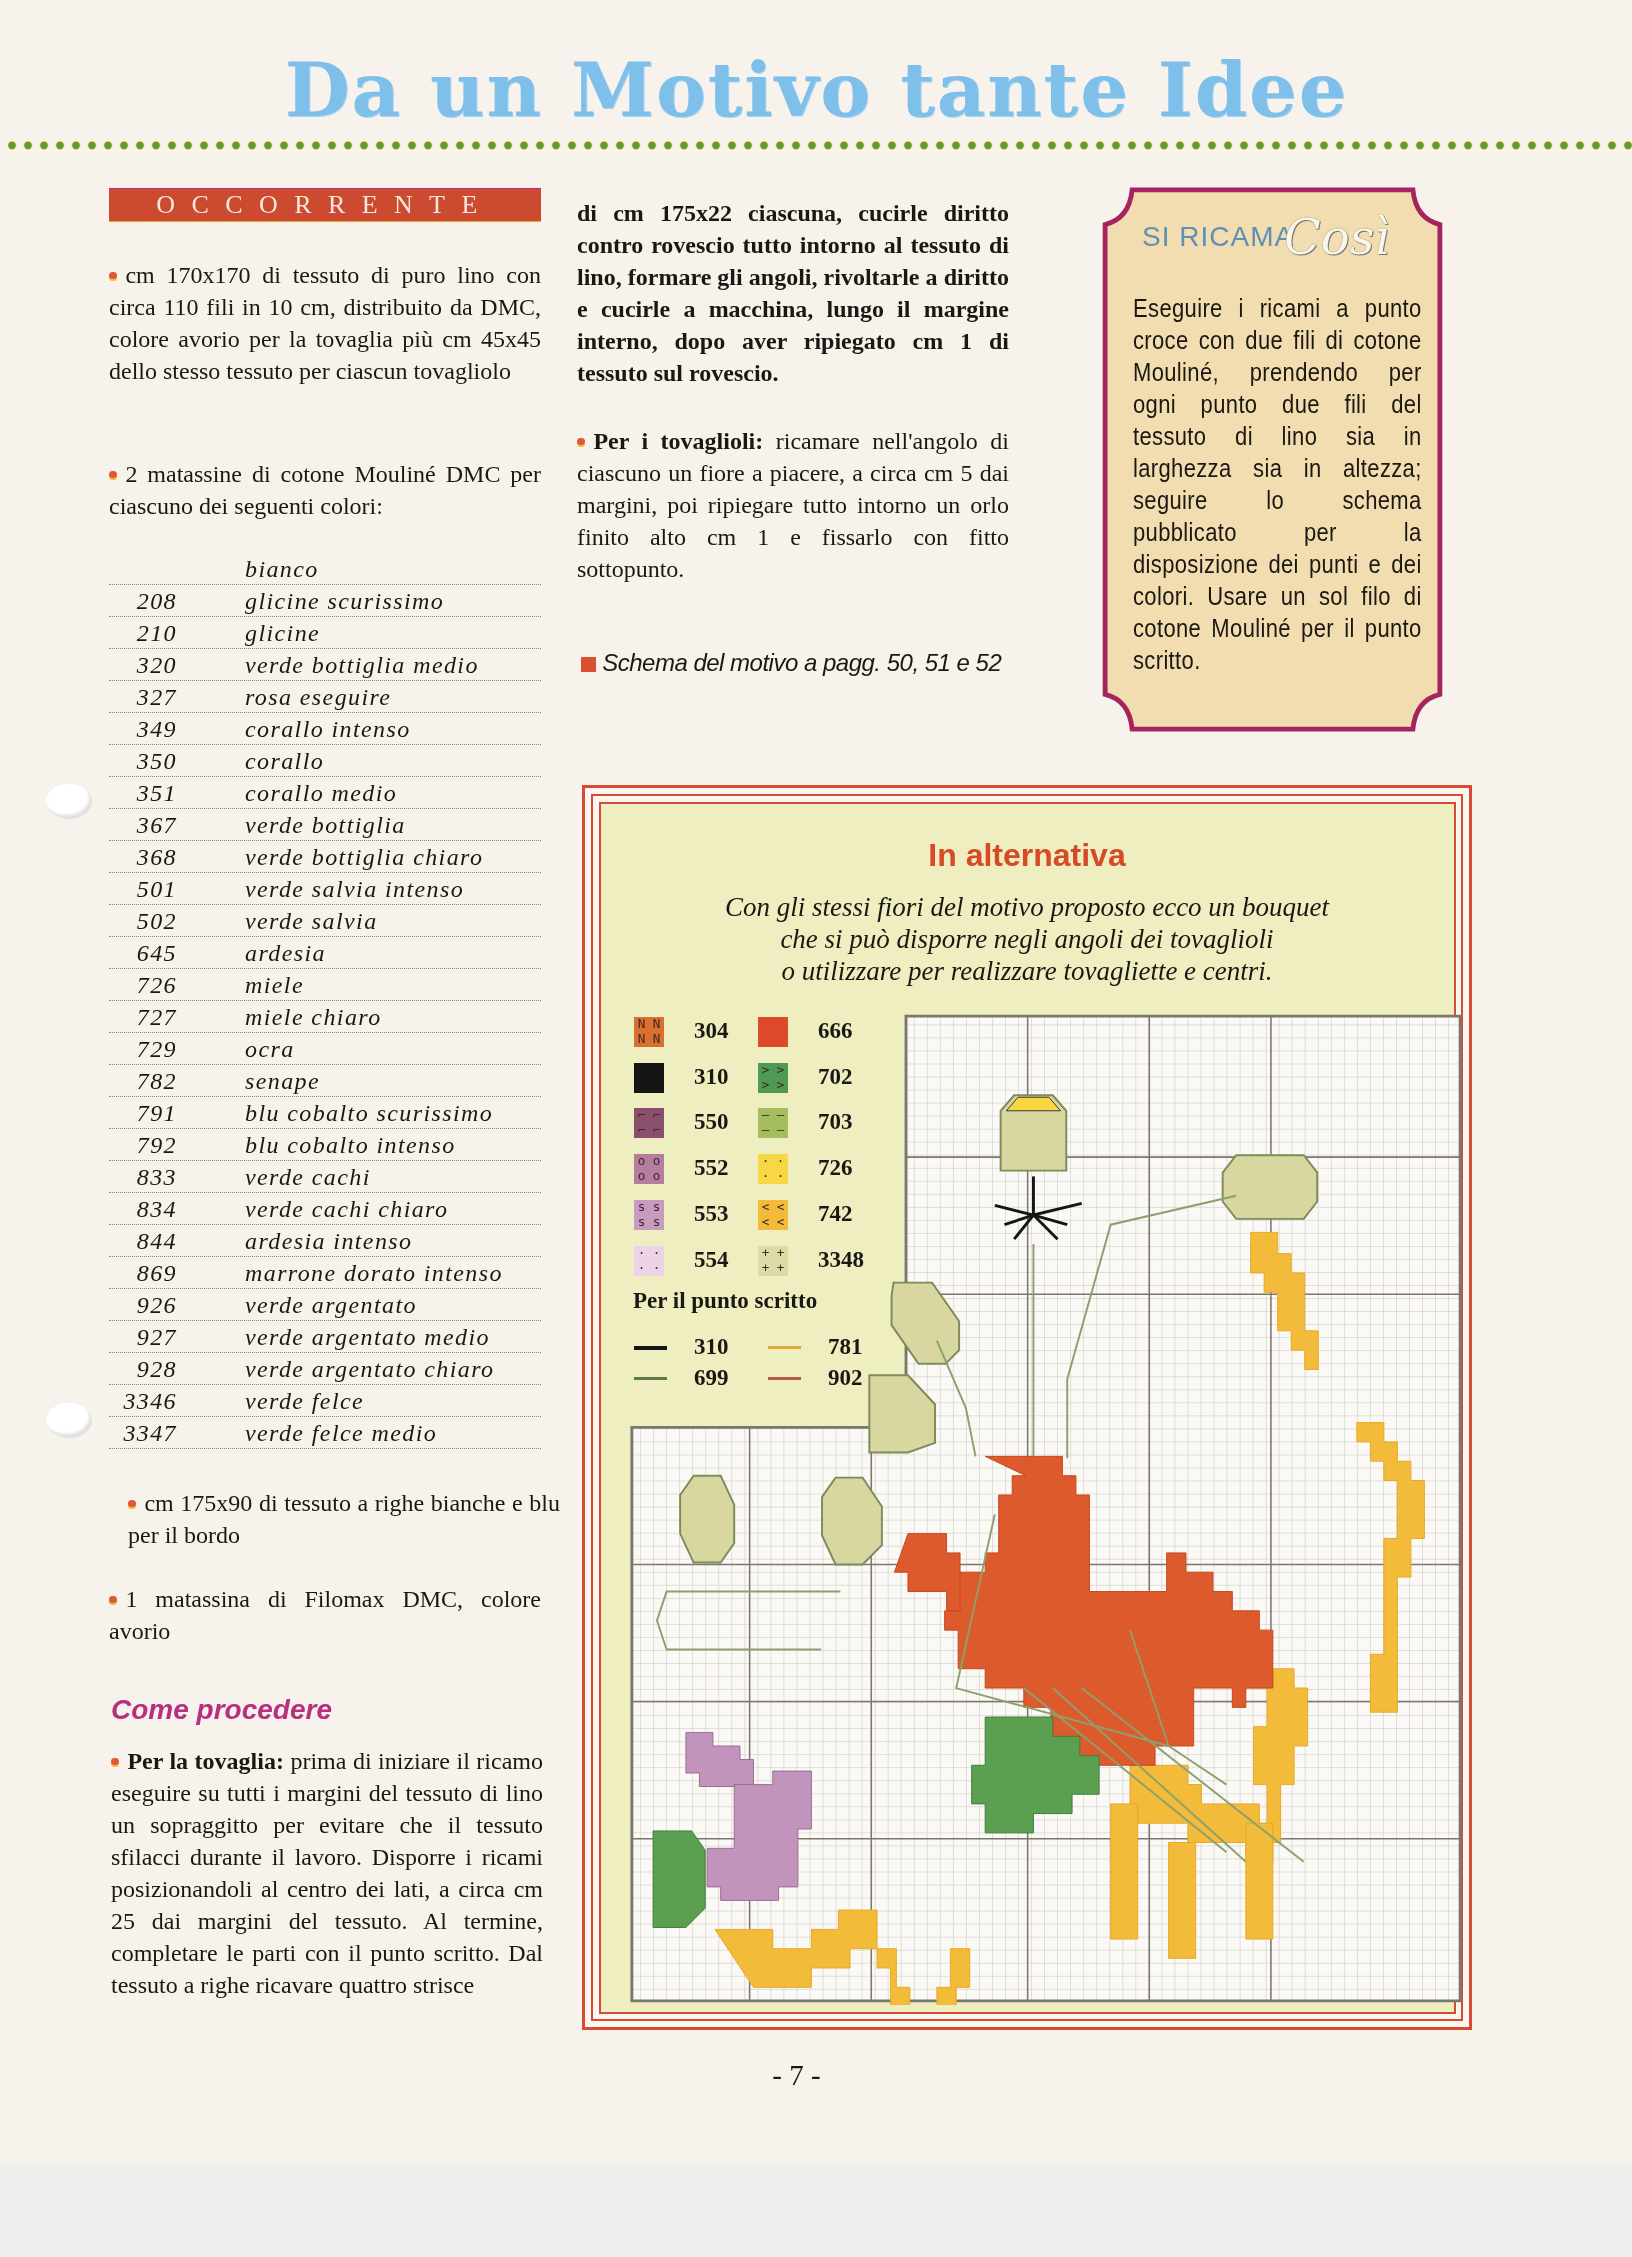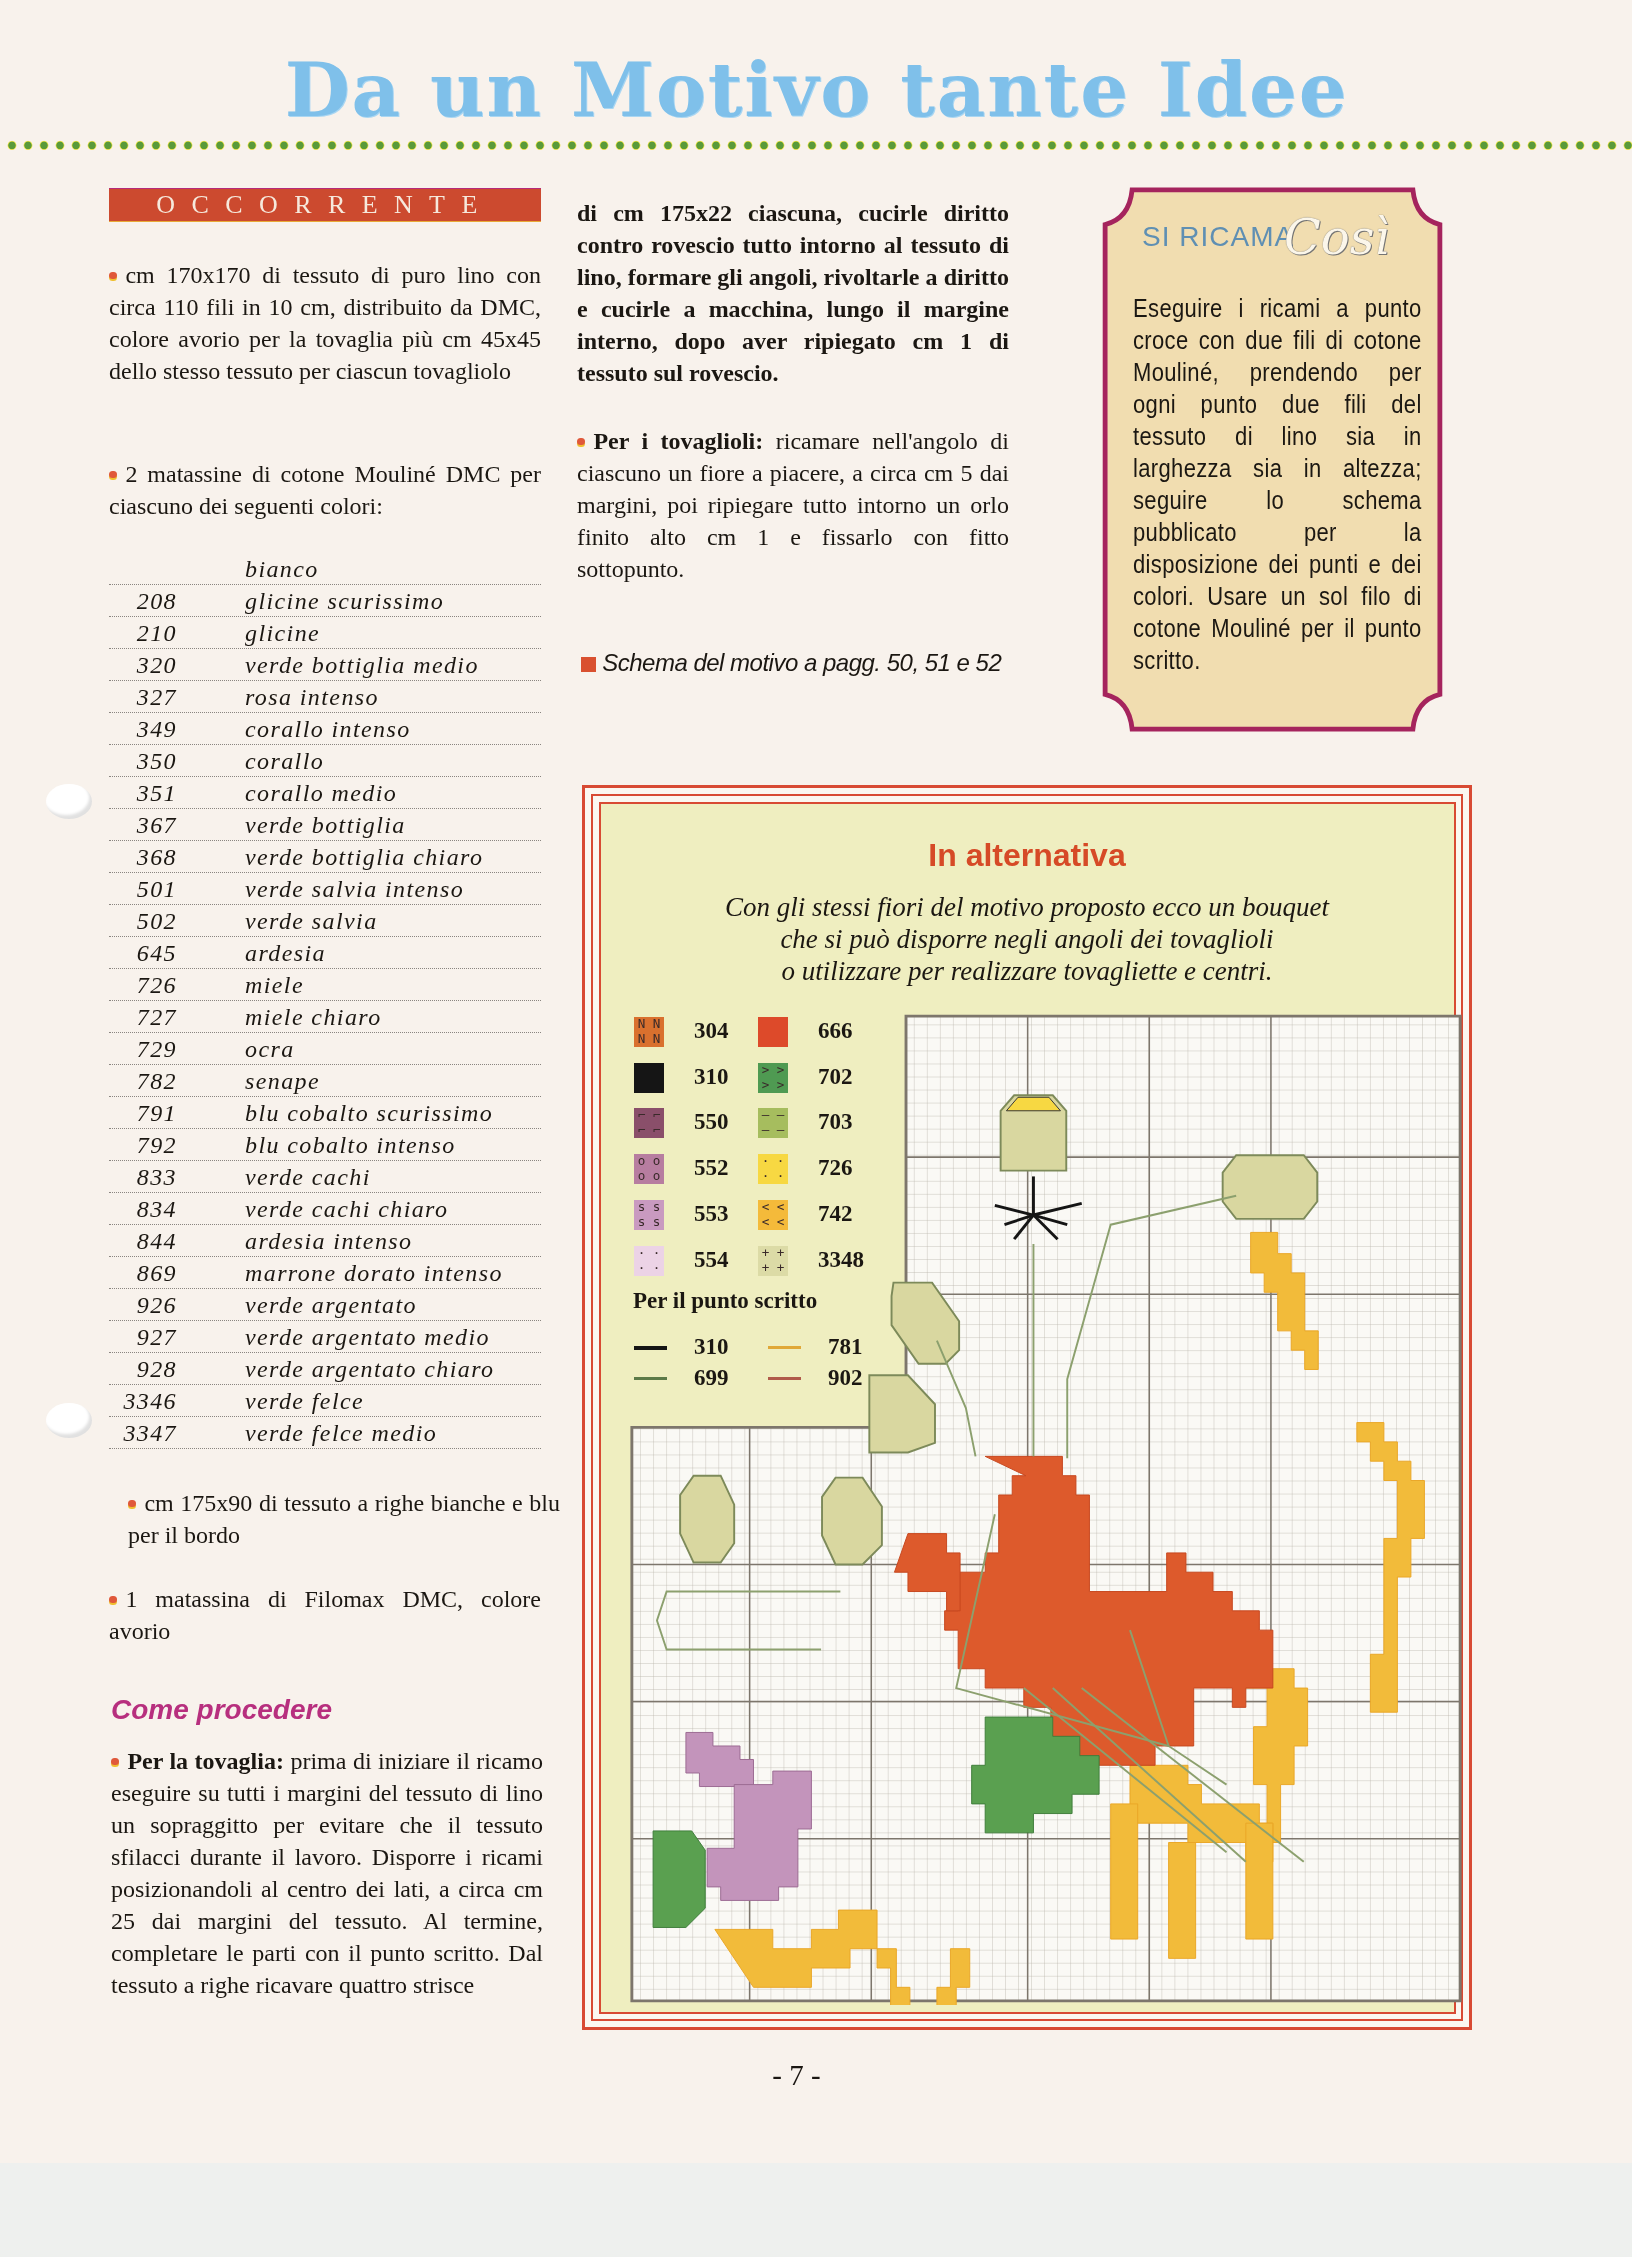--- a/index.html
+++ b/index.html
@@ -100,21 +100,21 @@
     <div class="ct-row">
       <span class="ct-code">210</span>
       <span class="ct-name">glicine</span>
     </div>
     <div class="ct-row">
       <span class="ct-code">320</span>
       <span class="ct-name">verde bottiglia medio</span>
     </div>
     <div class="ct-row">
       <span class="ct-code">327</span>
-      <span class="ct-name">rosa intenso</span>
+      <span class="ct-name">rosa eseguire</span>
     </div>
     <div class="ct-row">
       <span class="ct-code">349</span>
       <span class="ct-name">corallo intenso</span>
     </div>
     <div class="ct-row">
       <span class="ct-code">350</span>
       <span class="ct-name">corallo</span>
     </div>
     <div class="ct-row">

